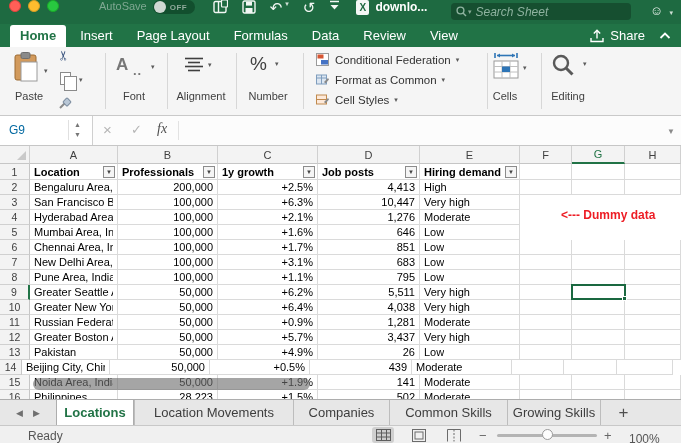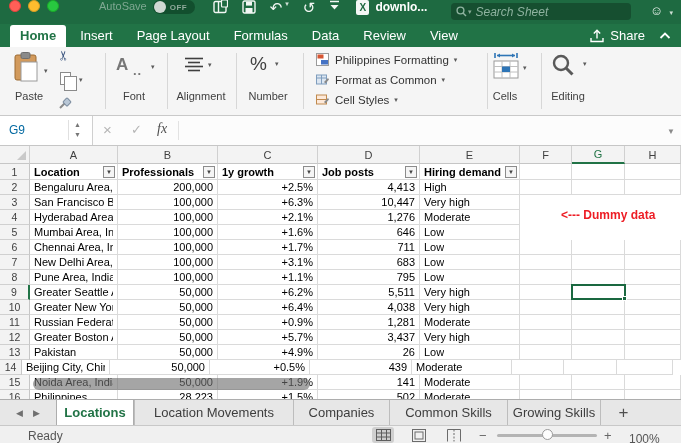--- a/index.html
+++ b/index.html
@@ -227,21 +227,21 @@
     <span class="caret pct-caret">▾</span>
     <span class="grp-label" style="left:243px;width:50px;">Number</span>
     <span class="vsep" style="left:303px;"></span>
 
     <span class="cf-row" style="top:6px;">
       <svg width="13" height="13" viewBox="0 0 13 13">
           <rect x="0.5" y="0.5" width="12" height="12" fill="#fff" stroke="#9a9a9a"></rect>
           <rect x="1.5" y="1.5" width="6" height="4" fill="#d65532"></rect>
           <rect x="5" y="7" width="7" height="4.5" fill="#4472c4"></rect>
         </svg>
-      <span class="txt">Philippines Formatting</span>
+      <span class="txt">Conditional Federation</span>
         <span class="caret">▾</span>
     </span>
     <span class="cf-row" style="top:26px;">
       <svg width="13" height="13" viewBox="0 0 13 13">
           <rect x="0.5" y="2" width="10" height="9" fill="#dce6f1" stroke="#7f9dbd"></rect>
           <line x1="0.5" y1="5" x2="10.5" y2="5" stroke="#7f9dbd"></line>
           <line x1="5.5" y1="2" x2="5.5" y2="11" stroke="#7f9dbd"></line>
           <path d="M8 9 L12 5 L13 6.5 L9.5 10.5 Z" fill="#8a8a8a"></path>
         </svg>
       <span class="txt">Format as Common</span>
@@ -431,21 +431,21 @@
           <span class="c" style="width: 88px;">
             <span style="overflow: hidden; white-space: nowrap;">Chennai Area, India</span>
           </span>
           <span class="c num" style="width: 100px;">
             <span style="overflow: hidden; white-space: nowrap;">100,000</span>
           </span>
           <span class="c num" style="width: 100px;">
             <span style="overflow: hidden; white-space: nowrap;">+1.7%</span>
           </span>
           <span class="c num" style="width: 102px;">
-            <span style="overflow: hidden; white-space: nowrap;">711</span>
+            <span style="overflow: hidden; white-space: nowrap;">851</span>
           </span>
           <span class="c" style="width: 100px;">
             <span style="overflow: hidden; white-space: nowrap;">Low</span>
           </span>
           <span class="c" style="width: 52px;"></span>
           <span class="c" style="width: 53px;"></span>
           <span class="c" style="width: 56px;"></span>
         </div>
         <div class="grow">
           <span class="rh" style="width: 30px;">7</span>

